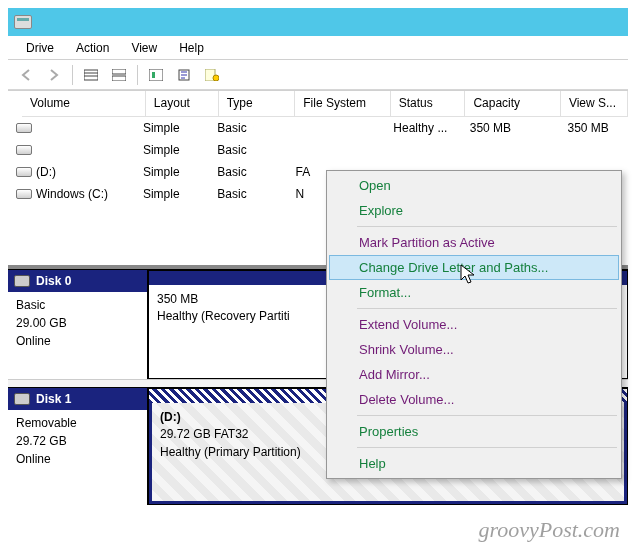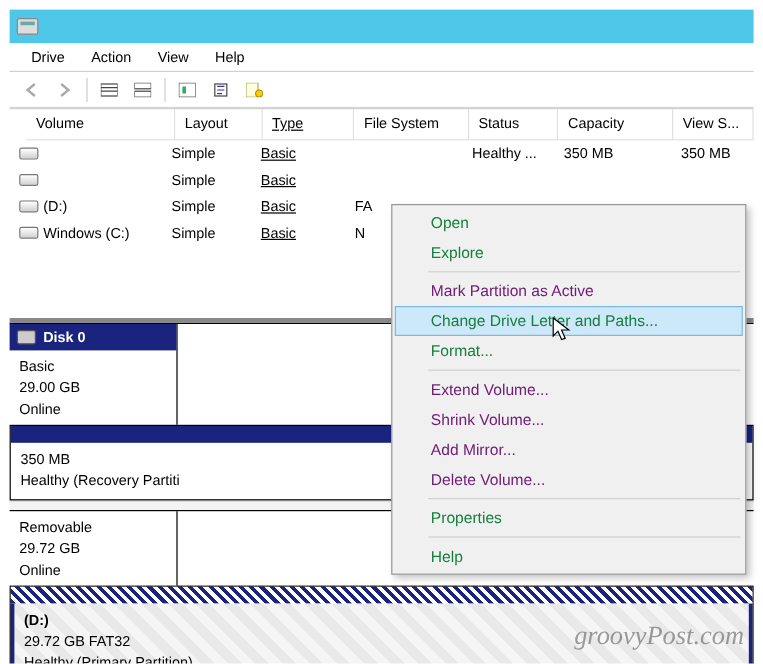--- a/index.html
+++ b/index.html
@@ -14,25 +14,25 @@
   .tool-btn { width: 24px; height: 22px; border: 1px solid transparent; display:flex; align-items:center; justify-content:center; font-size:12px; color:#555; }
   .tool-btn.enabled { color:#222; }
   .sep { width:1px; height:20px; background:#ccc; margin:0 2px;}
   svg { display:block; }
 
   .list-area { height: 175px; border-top:1px solid #d0d0d0; }
   .list-header { display:flex; height:26px; border-bottom:1px solid #e0e0e0;margin-left:14px; }
   .list-header .col { border-right:1px solid #e0e0e0; padding:5px 8px; font-size:12px; overflow:hidden; white-space:nowrap; }
   .list-rows .row { display:flex; height:22px; align-items:center; }
   .list-rows .cell { padding:2px 8px; overflow:hidden; white-space:nowrap; display:flex; align-items:center; gap:4px; }
-  .c0{width:130px;} .c1{width:76px;} .c2{width:80px;text-decoration:underline;} .c3{width:100px;} .c4{width:78px;} .c5{width:100px;} .c6{width:70px;}
+  .c0{width:130px;} .c1{width:76px;} .c2{width:80px;} .c3{width:100px;} .c4{width:78px;} .c5{width:100px;} .c6{width:70px;}
   .vol-icon { width:16px; height:10px; border:1px solid #777; border-radius:2px; background:linear-gradient(#fff,#d0d0d0); display:inline-block; }
 
   .graphical { border-top: 4px solid #888; }
-  .disk-row { display:flex; border-top:1px solid #000; min-height: 110px; background:#fff;flex-direction:column;}
+  .disk-row { display:flex; border-top:1px solid #000; min-height: 110px; background:#fff;}
   .disk-pane { width: 140px; border-right:1px solid #000; padding:0; display:flex; flex-direction:column; }
   .disk-hdr { background:#1a237e; color:#fff; font-weight:bold; padding:4px 6px; display:flex; align-items:center; gap:6px;}
   .disk-hdr .dicon { width:16px; height:12px; background:#ccc; border:1px solid #555; border-radius:2px; }
   .disk-info { padding:4px 8px; line-height:1.5; font-size:12px; }
   .vol-area { flex:1; display:flex; padding:0; position:relative; }
   .vol-box { border:1px solid #000; margin:0; display:flex; flex-direction:column; }
   .vol-bar { height:14px; }
   .bar-blue { background:#1a237e; }
   .bar-hatch { background: repeating-linear-gradient(45deg,#1a237e 0,#1a237e 3px,#fff 3px,#fff 6px); }
   .vol-body { padding:6px 8px; line-height:1.45; font-size:12px; flex:1; }
@@ -195,20 +195,24 @@
             <div>Healthy (Recovery Partiti</div>
           </div>
         </div>
       </div>
     </div>
 
     <div class="graphical-spacer"></div>
 
     <div class="disk-row" style="min-height:118px;">
       <div class="disk-pane">
+        <div class="disk-hdr">
+            <span class="dicon"></span>
+            <span>Disk 1</span>
+          </div>
         <div class="disk-info">
           <div>Removable</div>
           <div>29.72 GB</div>
           <div>Online</div>
         </div>
       </div>
       <div class="vol-area">
         <div class="vol-box" style="flex:1;">
           <div class="vol-bar bar-hatch"></div>
           <div class="vol-body hatch-body primary-border">

